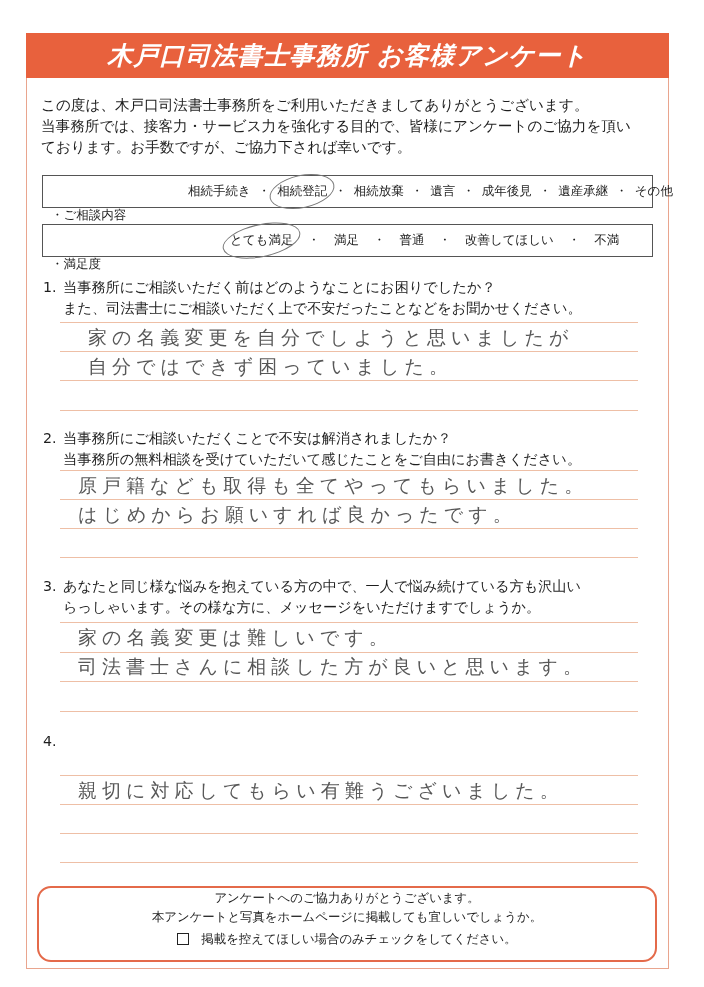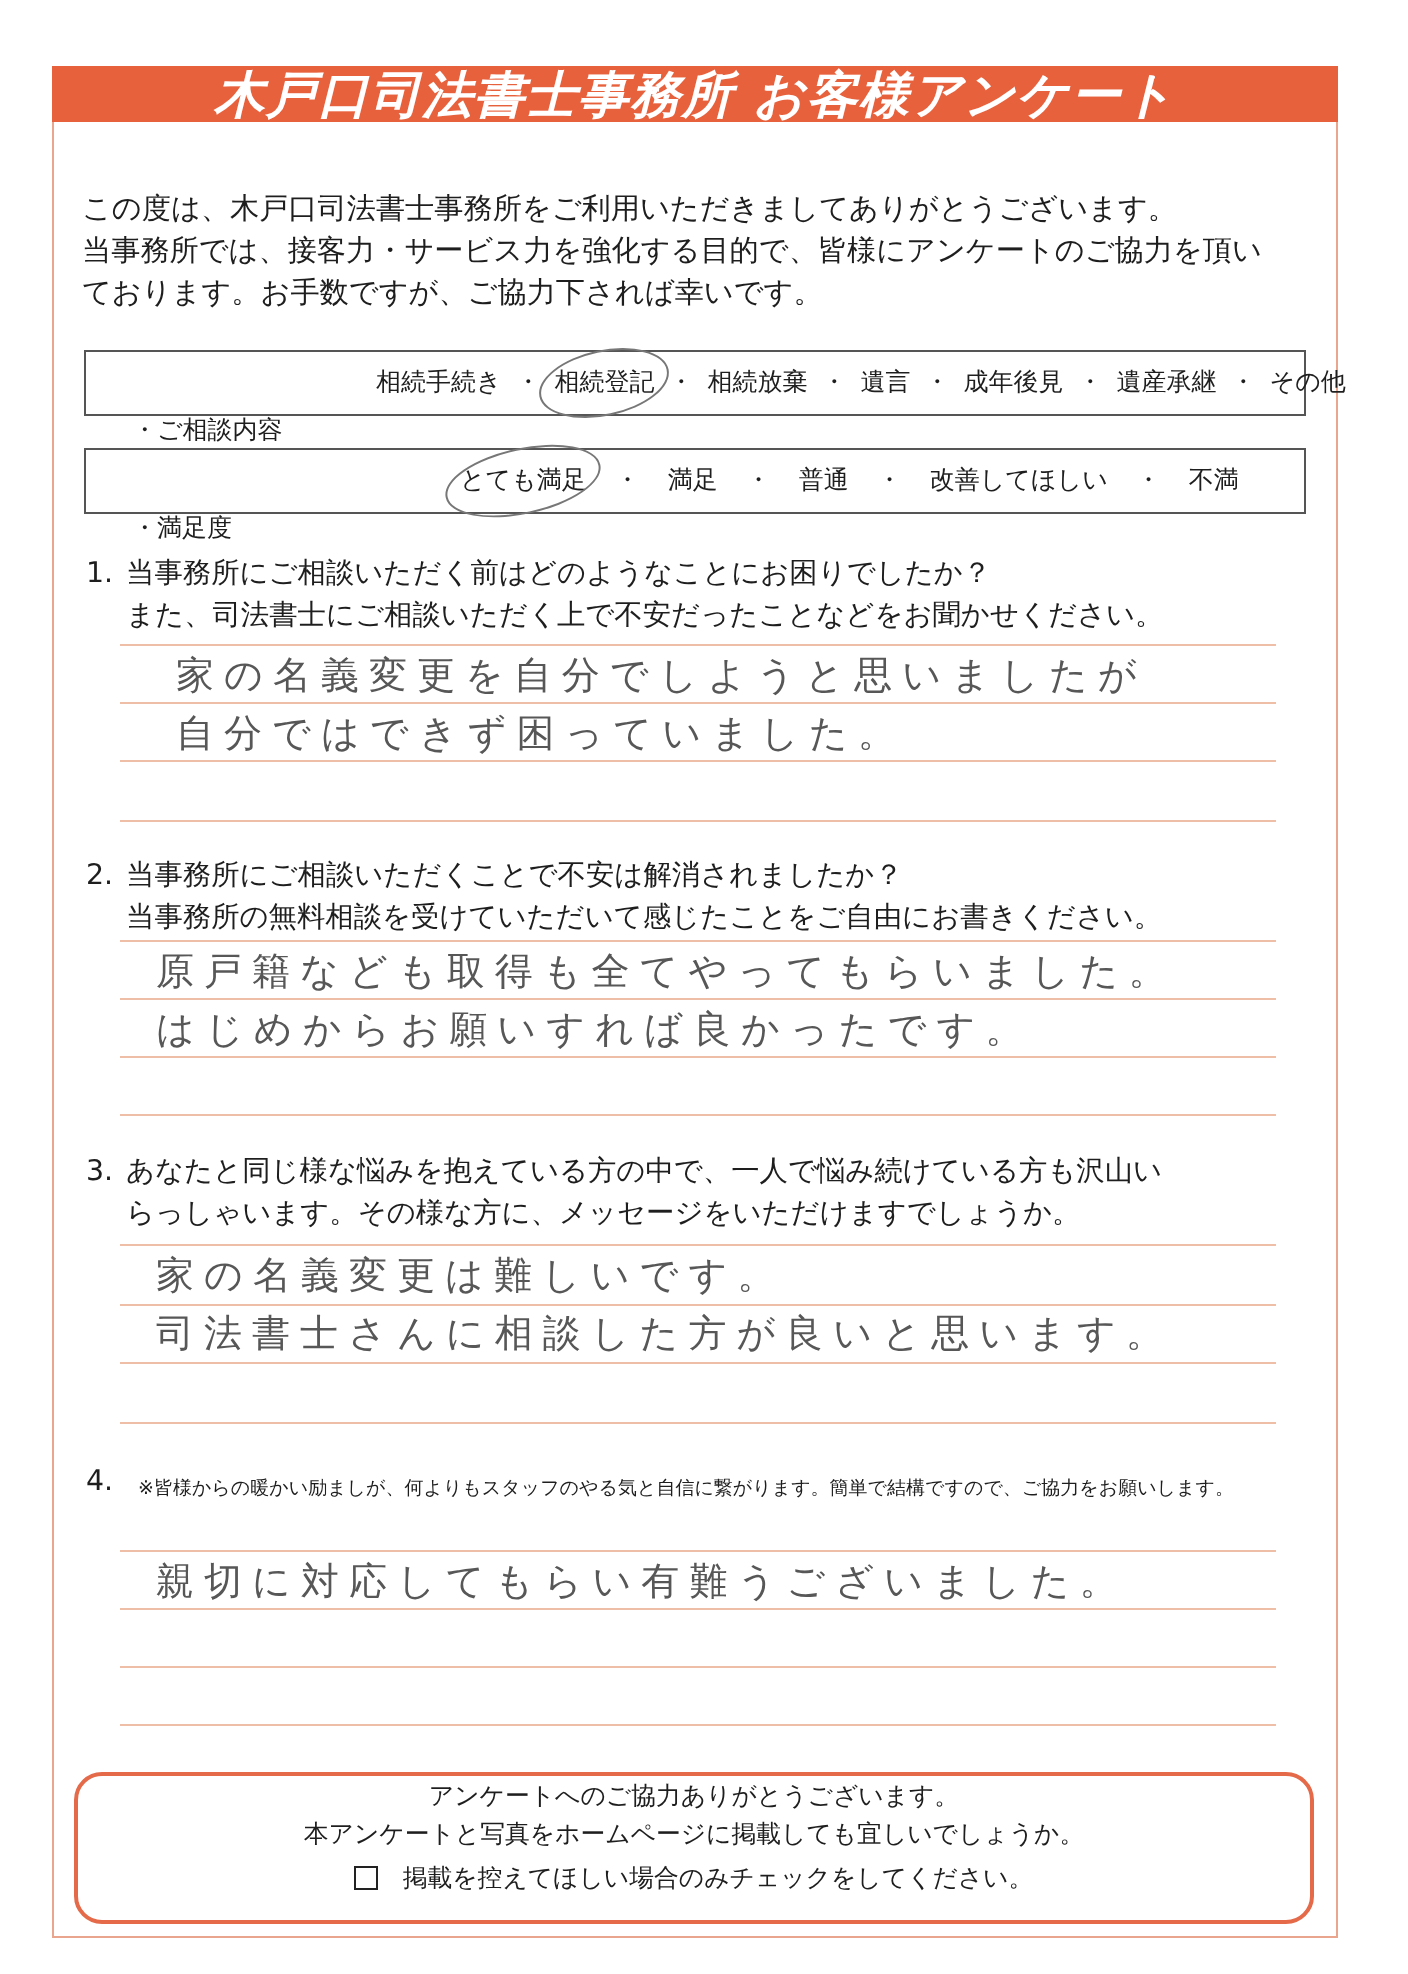--- a/index.html
+++ b/index.html
@@ -5,33 +5,33 @@
   html, body { margin: 0; padding: 0; }
   body {
     width: 704px; height: 987px; background: #ffffff; position: relative; overflow: hidden;
     font-family: "DejaVu Sans", "Liberation Sans", sans-serif; color: #1e1e1e;
   }
   .frame {
     position: absolute; left: 26px; top: 33px; width: 643px; height: 936px;
     border: 1px solid #e9a58e; box-sizing: border-box;
   }
   .header {
-    position: absolute; left: 26px; top: 33px; width: 643px; height: 28px;
+    position: absolute; left: 26px; top: 33px; width: 643px; height: 45px;
     background: #e8613d; color: #fff; display: flex; align-items: center; justify-content: center;
     font-weight: bold; font-style: italic; font-size: 25px; letter-spacing: 1px;
   }
   .intro {
     position: absolute; left: 41px; top: 94px; width: 620px;
     font-size: 14.6px; line-height: 21px; white-space: pre-line;
   }
   .sel-box {
     position: absolute; left: 42px; width: 611px; height: 33px; border: 1px solid #555;
     box-sizing: border-box; display: flex; align-items: center; font-size: 12.5px;
   }
-  .sel-box .lbl { position: absolute; left: 23px; margin-top: 48px; }
+  .sel-box .lbl { position: absolute; left: 8px; margin-top: 48px; }
   .sel-box .opts { position: absolute; display: flex; white-space: nowrap; }
   .opt { position: relative; font-family: Liberation Serif, serif; }
   .sep { margin: 0 7px; }
   .sat .sep { margin: 0 14px; }
   .circle {
     position: absolute; left: -8px; top: -8px; right: -8px; bottom: -8px;
     border: 1.3px solid #777; border-radius: 50%; transform: rotate(-12deg); pointer-events: none;
   }
   .q {
     position: absolute; left: 43px; width: 620px; font-size: 14.2px; line-height: 21px;
@@ -133,21 +133,20 @@
 </div>
 <div class="rule" style="top:622px;"></div>
 <div class="rule" style="top:652px;"></div>
 <div class="rule" style="top:681px;"></div>
 <div class="rule" style="top:711px;"></div>
 <div class="hand" style="left:78px; top:625px;">家の名義変更は難しいです。</div>
 <div class="hand" style="left:78px; top:654px;text-align:center;">司法書士さんに相談した方が良いと思います。</div>
 
 <div class="q" style="top:731px;">
   <span class="num">4.</span>
-  <div class="note">※皆様からの暖かい励ましが、何よりもスタッフのやる気と自信に繋がります。簡単で結構ですので、ご協力をお願いします。</div>
 </div>
 <div class="rule" style="top:775px;"></div>
 <div class="rule" style="top:804px;"></div>
 <div class="rule" style="top:833px;"></div>
 <div class="rule" style="top:862px;"></div>
 <div class="hand" style="left:78px; top:778px;">親切に対応してもらい有難うございました。</div>
 
 <div class="footer-box">
   <div>アンケートへのご協力ありがとうございます。</div>
   <div>本アンケートと写真をホームページに掲載しても宜しいでしょうか。</div>

